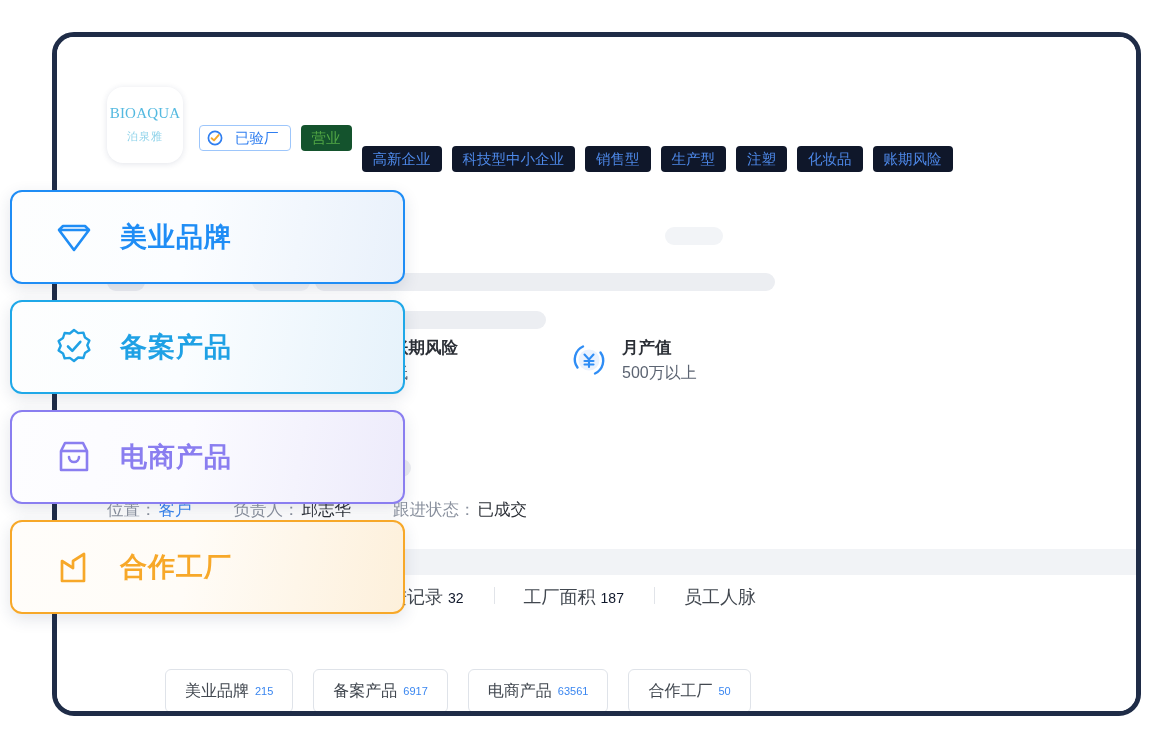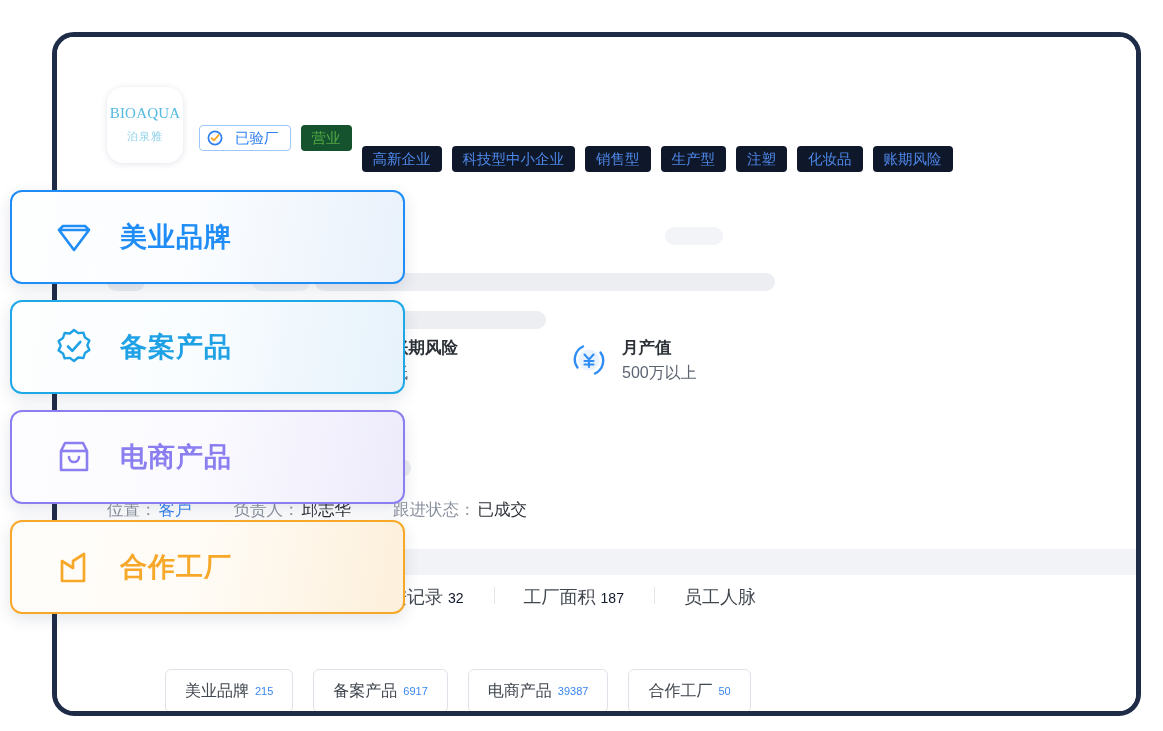--- a/index.html
+++ b/index.html
@@ -352,21 +352,21 @@
         <span class="chip">
           <span>美业品牌</span>
           <span class="num">215</span>
         </span>
         <span class="chip">
           <span>备案产品</span>
           <span class="num">6917</span>
         </span>
         <span class="chip">
           <span>电商产品</span>
-          <span class="num">39387</span>
+          <span class="num">63561</span>
         </span>
         <span class="chip">
           <span>合作工厂</span>
           <span class="num">50</span>
         </span>
       </div>
 
     </div>
   </div>
 

